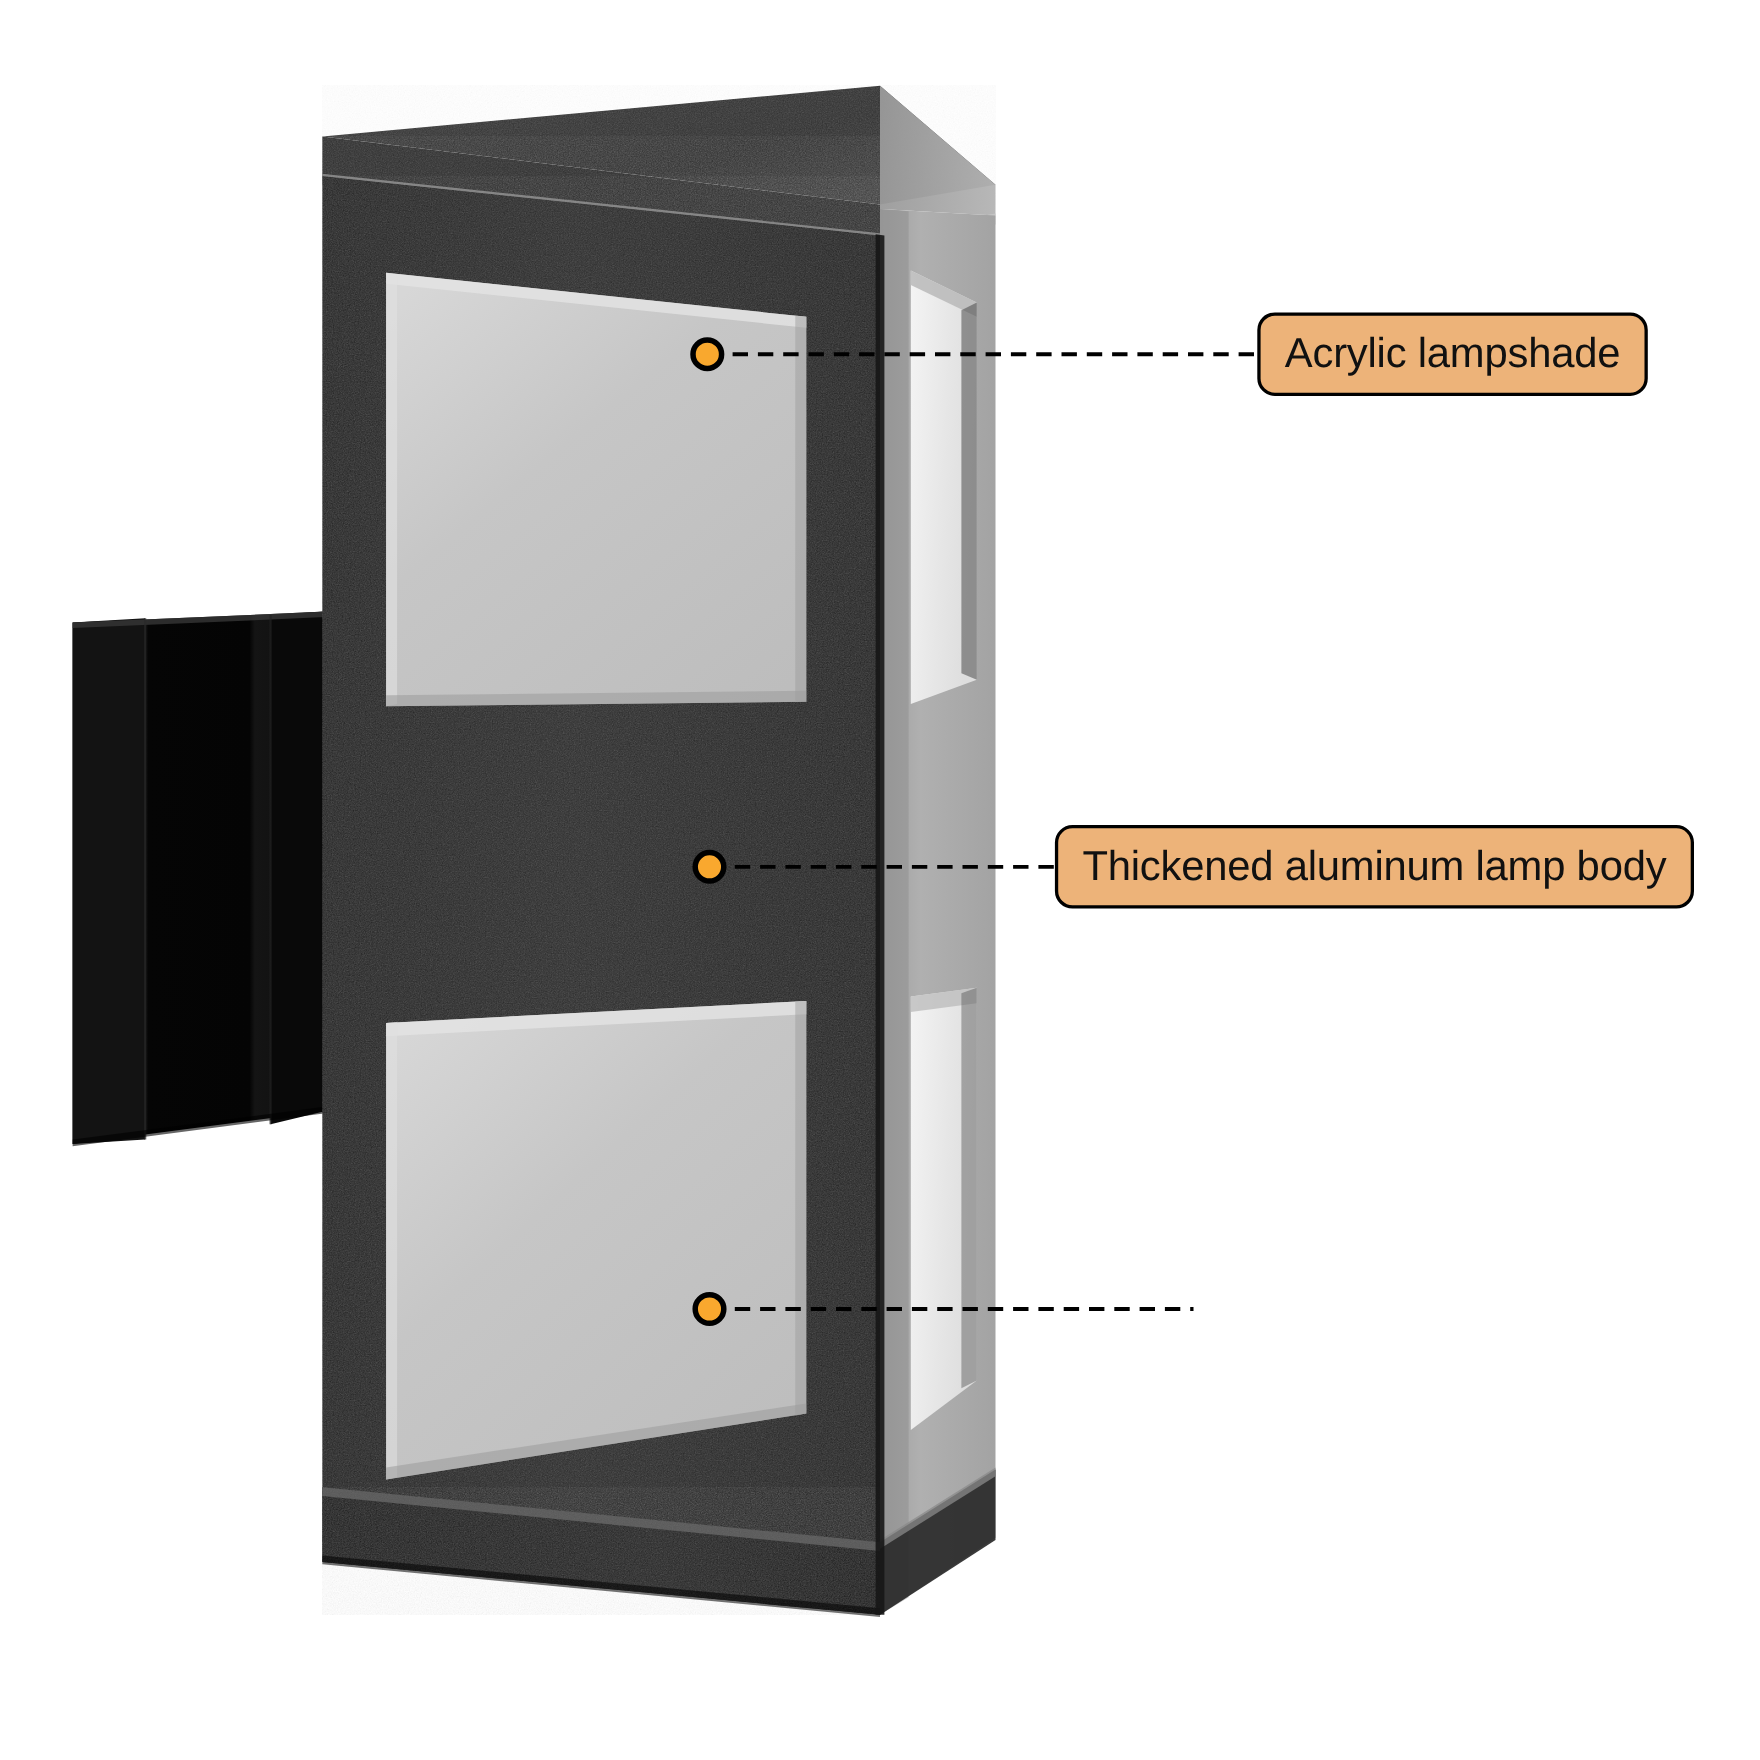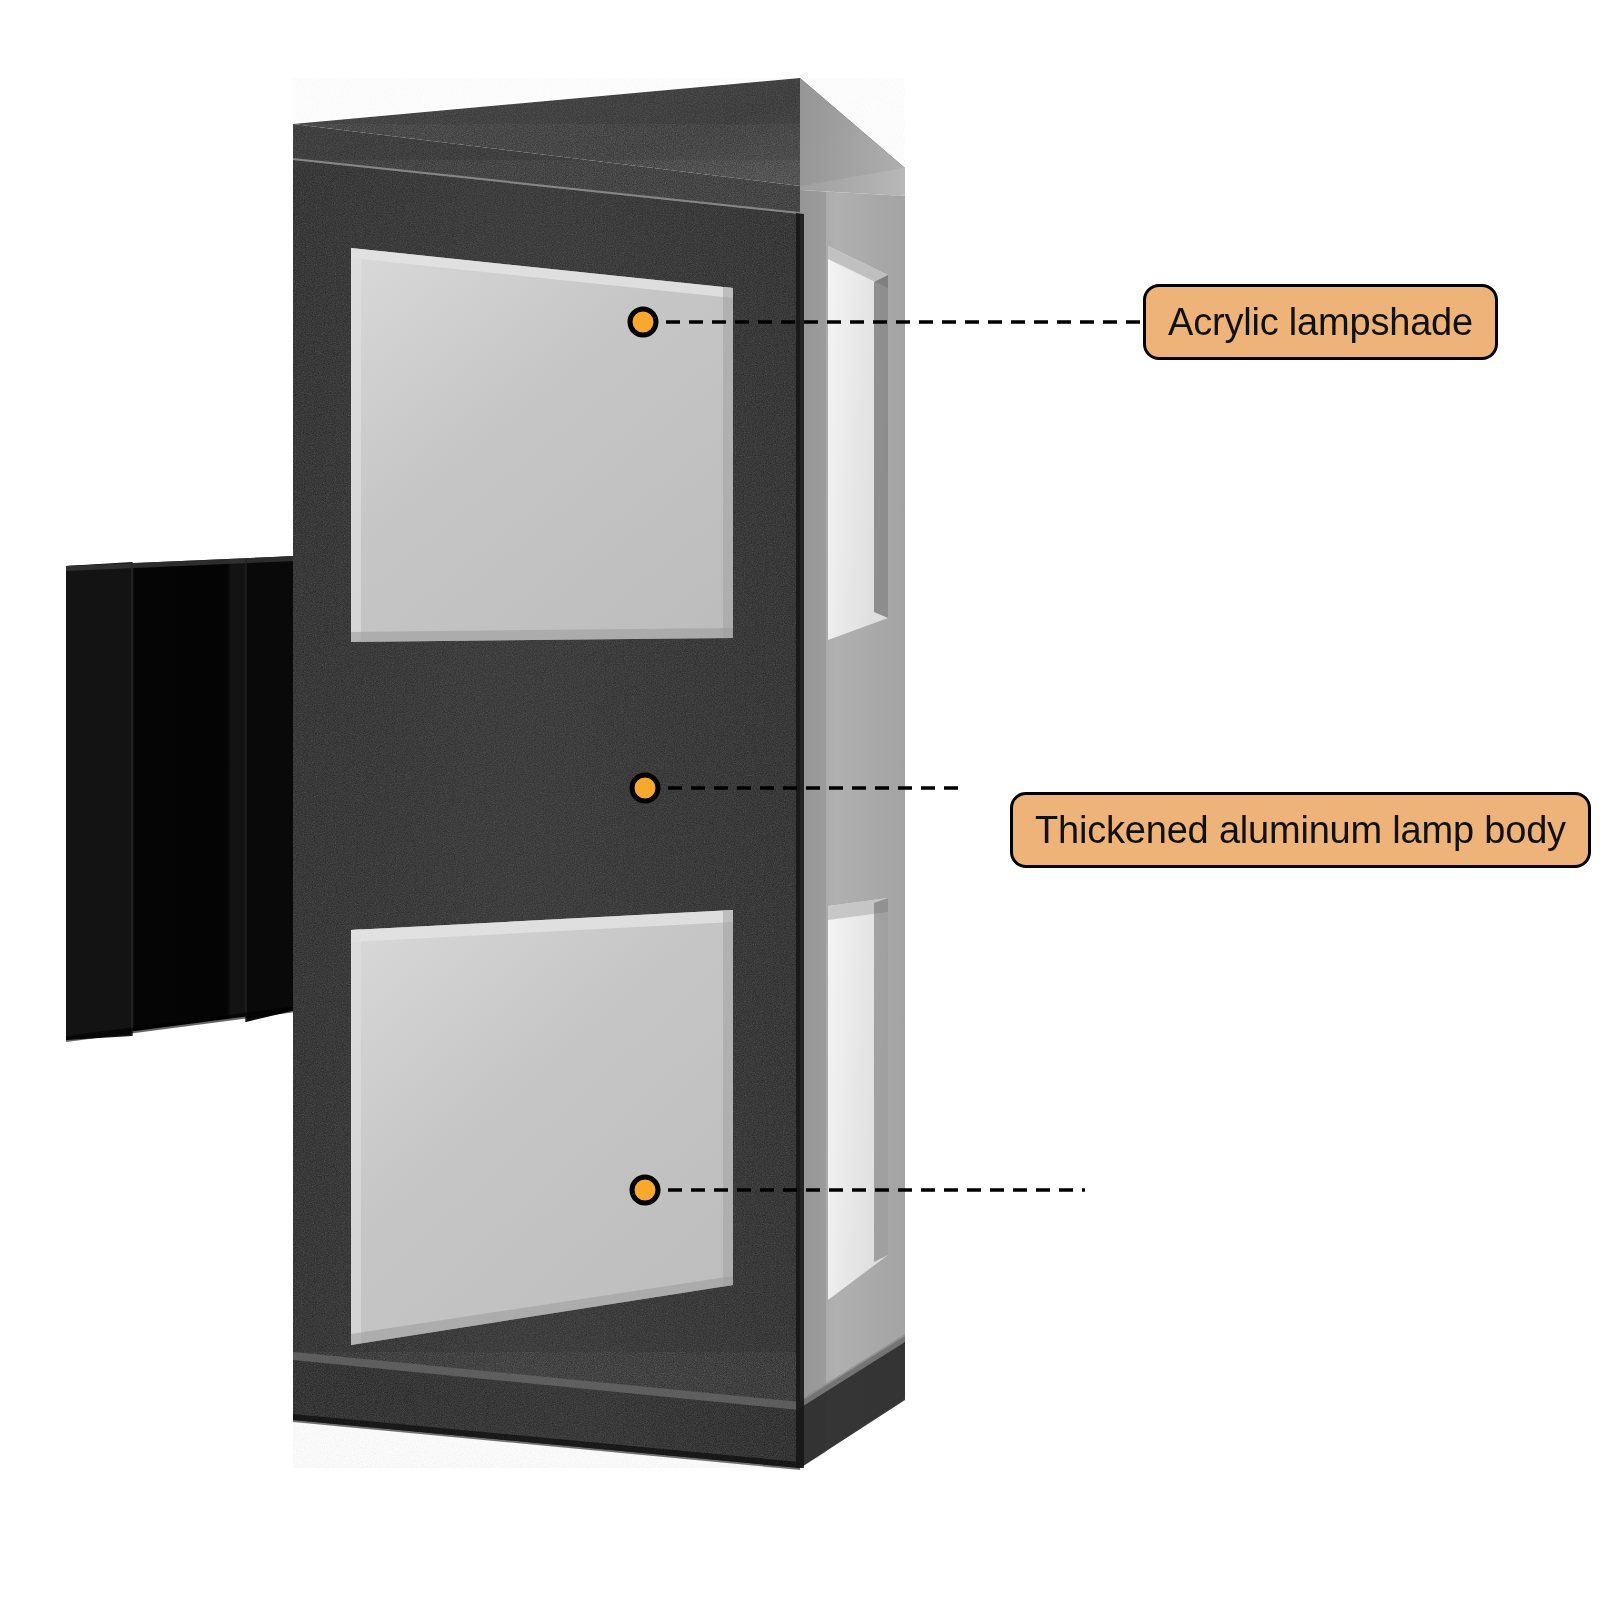--- a/index.html
+++ b/index.html
@@ -219,16 +219,16 @@
     </g>
 
     <g>
       <line id="ln2" x1="645" y1="1190" x2="1085" y2="1190" stroke="#000000" stroke-width="3.5" stroke-dasharray="14 9" stroke-linecap="butt"></line>
       <circle id="dot2" cx="645" cy="1190" r="13" fill="#F9A82E" stroke="#000000" stroke-width="5"></circle>
     </g>
   </svg>
 
   <div class="callout-label c1" id="chip0" style="background: rgb(237, 179, 121); border-color: rgb(0, 0, 0); left: 1143px; top: 284px;">Acrylic lampshade</div>
 
-  <div class="callout-label c2" id="chip1" style="background: rgb(237, 179, 121); border-color: rgb(0, 0, 0); left: 1010px; top: 750px; margin-top: 42px;">Thickened aluminum lamp body</div>
+  <div class="callout-label c2" id="chip1" style="background: rgb(237, 179, 121); border-color: rgb(0, 0, 0); left: 959px; top: 750px;">Thickened aluminum lamp body</div>
 
 
 </div>
 
 </body></html>

